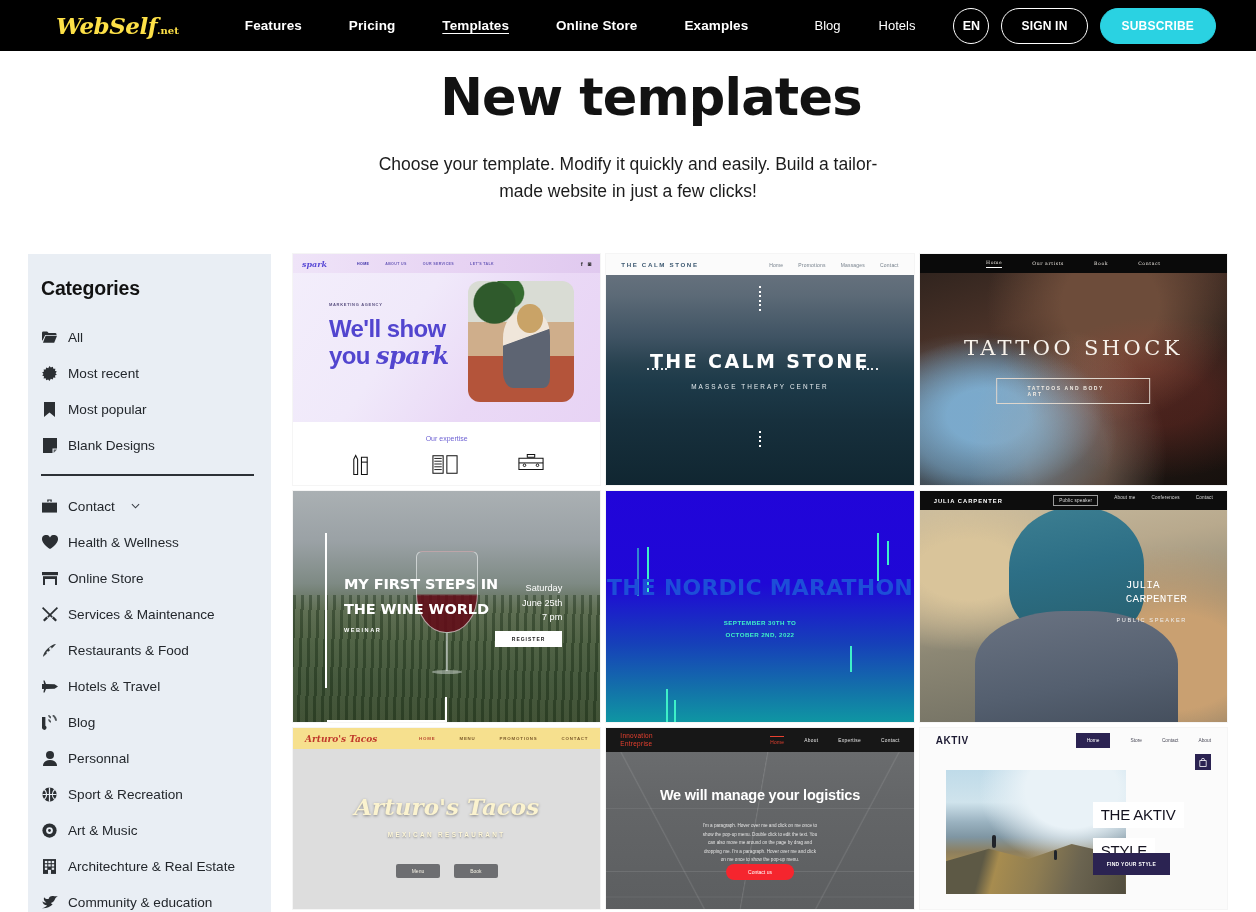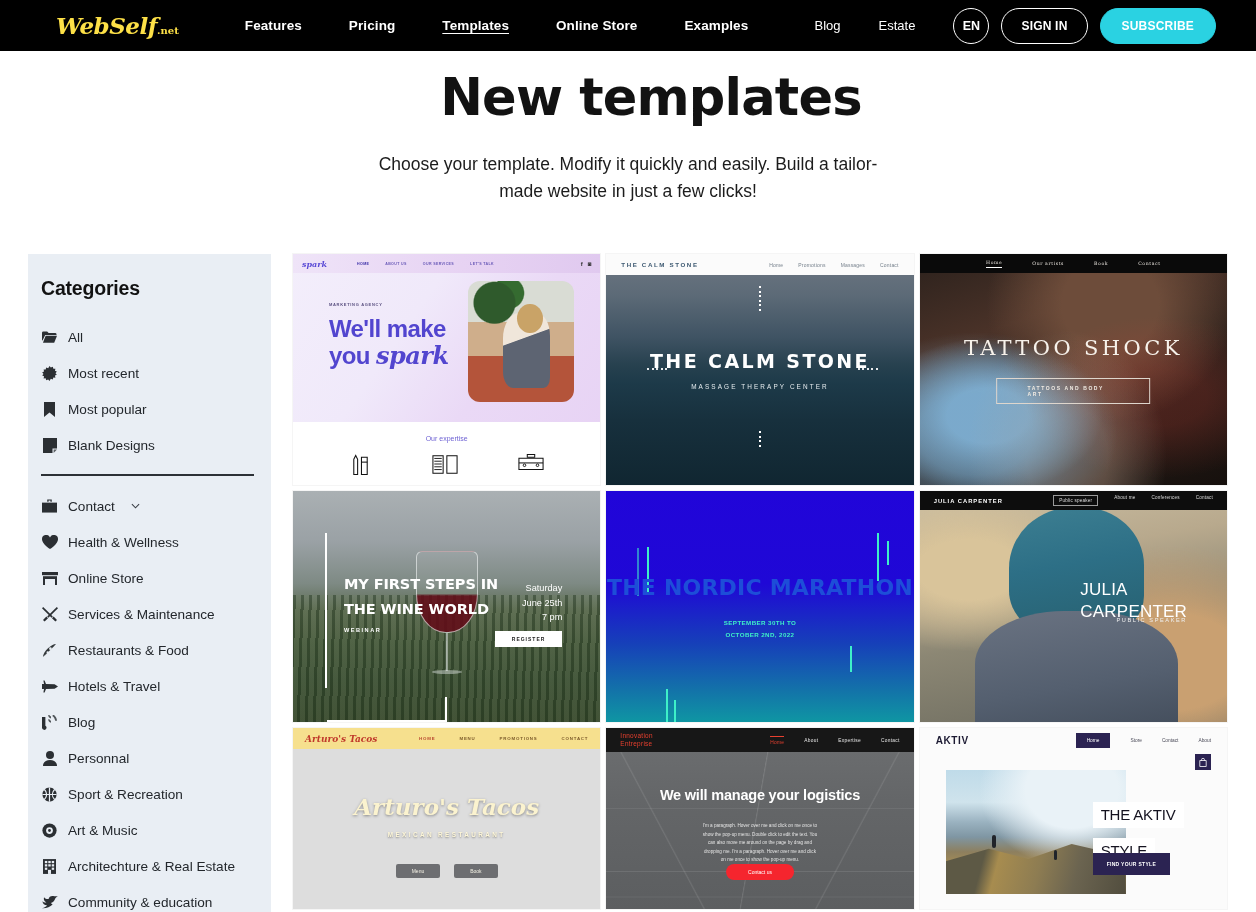--- a/index.html
+++ b/index.html
@@ -318,21 +318,21 @@
     border-radius: 44% 44% 0 0;
   }
   .jc-nav {
     position: absolute; top: 0; left: 0; right: 0; height: 19px; background: #0d0d0d;
     display: flex; align-items: center; padding: 0 14px; z-index: 4;
   }
   .jc-logo { font-size: 5.8px; font-weight: bold; color: #fff; letter-spacing: 1px; }
   .jc-nav-items { margin-left: auto; display: flex; gap: 16px; }
   .jc-nav-items span { font-size: 4.6px; color: #dfdfdf; letter-spacing: 0.2px; }
   .jc-nav-items span.on { border: 0.8px solid #9a9a9a; padding: 2px 5px; }
-  .jc-title { position: absolute; z-index: 4; right: 40px; top: 88px; text-align: left; font-size: 17px; color: #fff; line-height: 1.26; letter-spacing: 0.2px; font-family: Liberation Sans, sans-serif; }
+  .jc-title { position: absolute; z-index: 4; right: 40px; top: 88px; text-align: left; font-size: 11px; color: #fff; line-height: 1.26; letter-spacing: 0.2px; font-family: Liberation Mono, monospace; }
   .jc-sub { position: absolute; z-index: 4; right: 40px; top: 126px; font-size: 5.6px; color: #efefef; letter-spacing: 1.6px; }
 
   
   .art-bg {
     position: absolute; inset: 0;
     background:
       radial-gradient(circle at 16% 40%, #c9873f 0 13%, transparent 14%),
       radial-gradient(circle at 46% 34%, #dba martin 0 0, transparent 0),
       radial-gradient(circle at 48% 30%, #d79a3f 0 13%, transparent 14%),
       radial-gradient(circle at 78% 38%, #cf9540 0 12%, transparent 13%),
@@ -441,21 +441,21 @@
   <nav class="main-nav">
     <a href="#">Features</a>
     <a href="#">Pricing</a>
     <a href="#" class="active">Templates</a>
     <a href="#">Online Store</a>
     <a href="#">Examples</a>
   </nav>
 
   <div class="header-right">
     <a href="#" class="util-link">Blog</a>
-    <a href="#" class="util-link">Estate</a>
+    <a href="#" class="util-link">Hotels</a>
     <div class="pill lang">EN</div>
     <div class="pill signin">SIGN IN</div>
     <div class="pill subscribe">SUBSCRIBE</div>
   </div>
 </header>
 
 <section class="hero">
   <h1>New templates</h1>
   <p>Choose your template. Modify it quickly and easily. Build a tailor-made website in just a few clicks!</p>
 </section>
@@ -651,21 +651,21 @@
       <div class="tw">
         <div class="spark-bg"></div>
         <div class="spark-photo">
             <div class="fig"></div>
             <div class="hair"></div>
           </div>
         <div class="spark-white"></div>
         <div class="spark-hero-txt">
           <div class="spark-kicker">MARKETING AGENCY</div>
           <div class="spark-h1">
-            <div>We'll make</div>
+            <div>We'll show</div>
             <div><span>you </span><em>spark</em></div>
           </div>
         </div>
         <div class="spark-exp">Our expertise</div>
         <div class="spark-icons">
           <span class="sic"><svg width="23" height="24" viewBox="0 0 24 24">
                 <path d="M5 6l2-4 2 4v16H5z" stroke="currentColor" fill="none" stroke-width="1.1"></path>
                 <path d="M13 4h6v18h-6z" stroke="currentColor" fill="none" stroke-width="1.1"></path>
                 <path d="M13 9h6" stroke="currentColor" stroke-width="1.1"></path>
               </svg></span>

